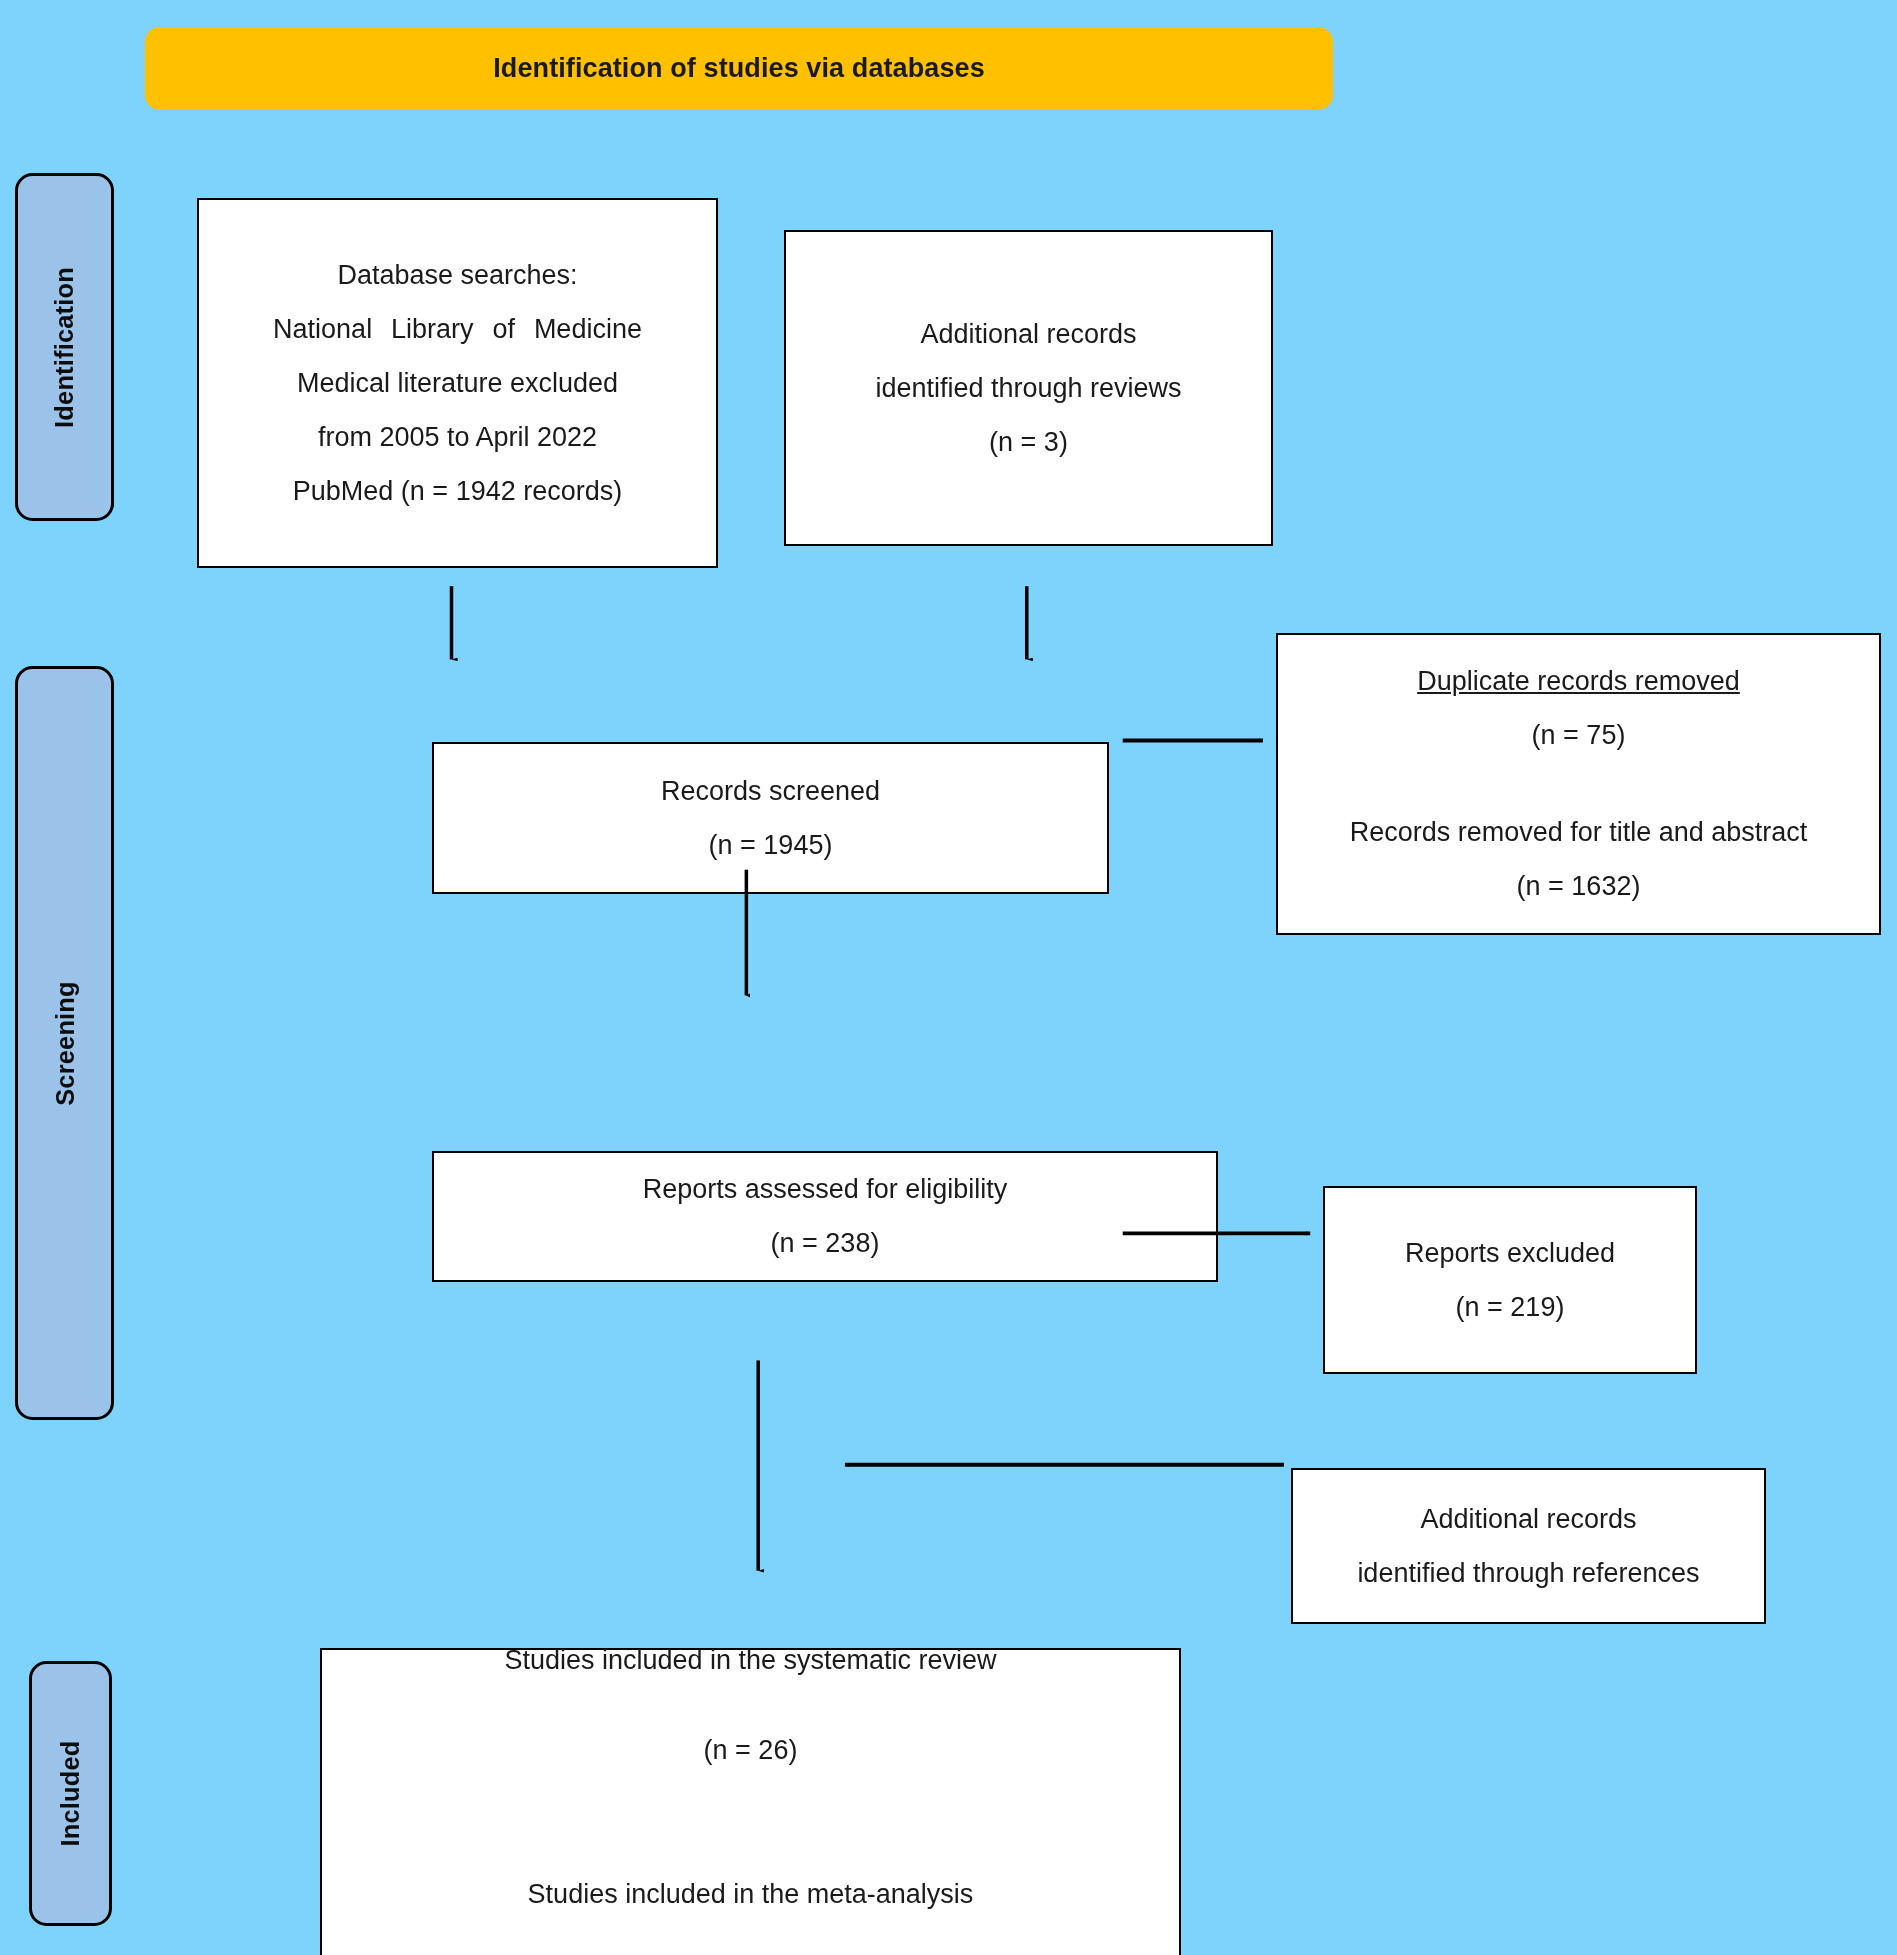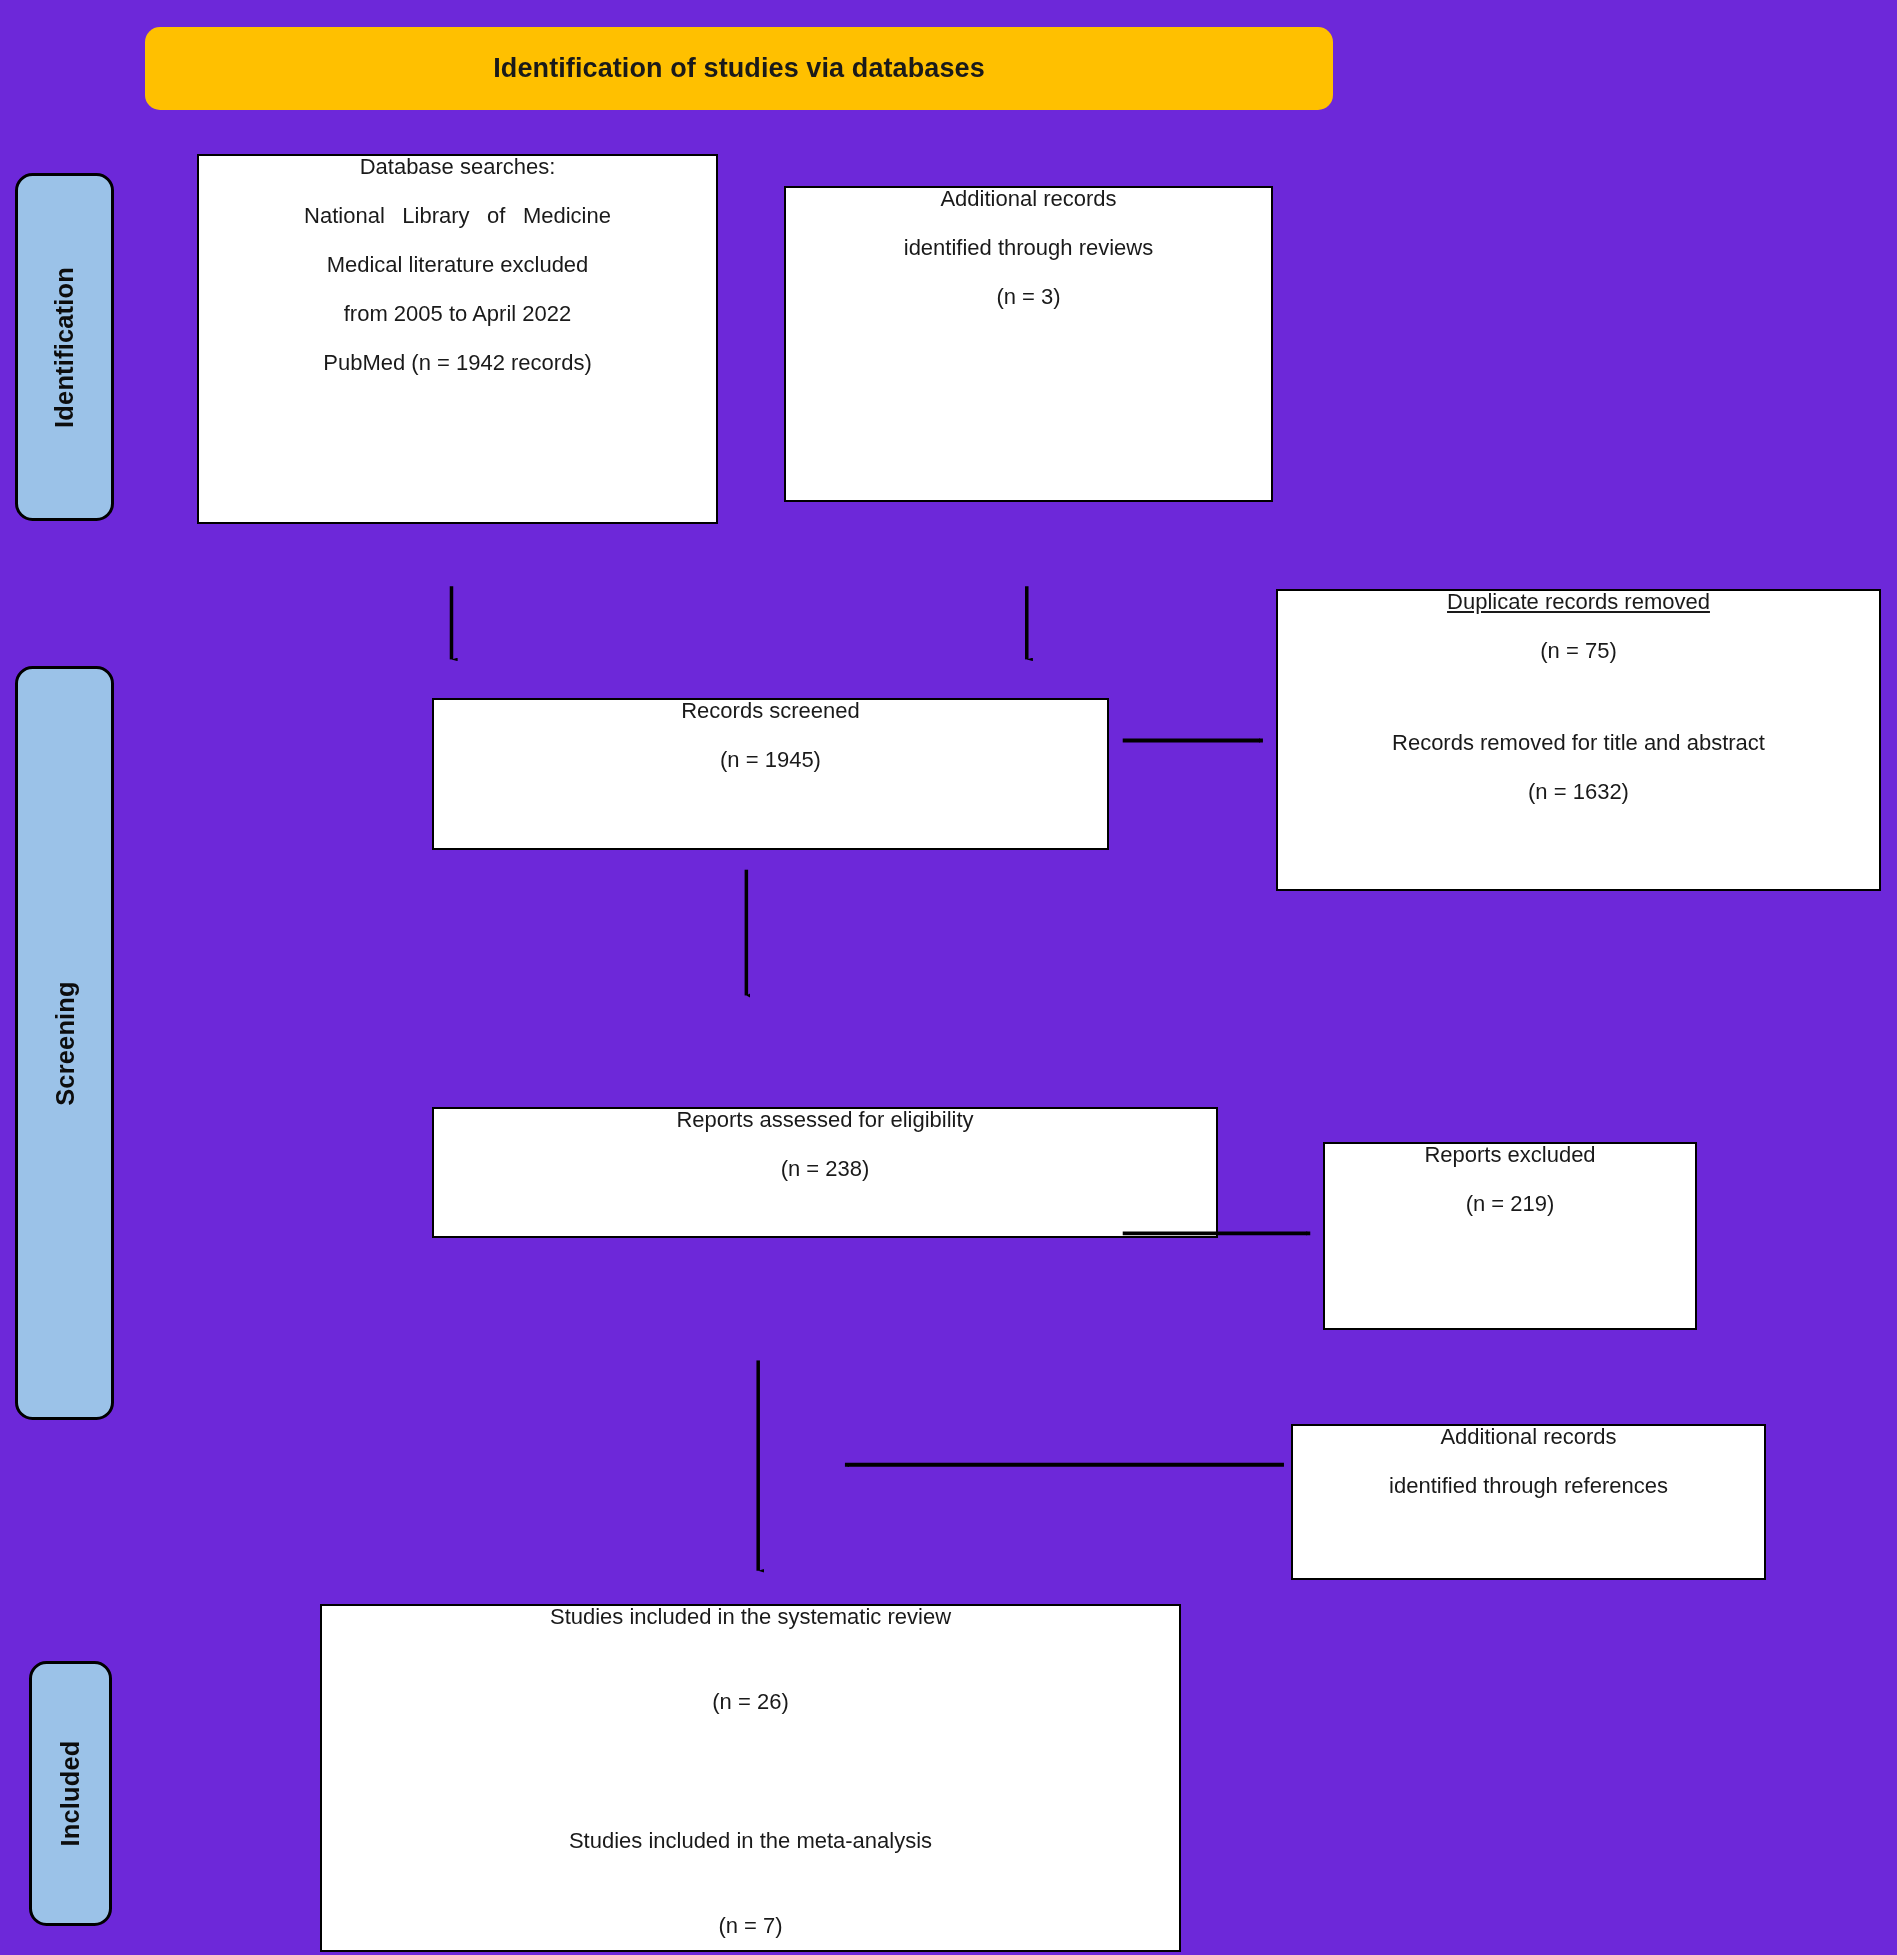--- a/index.html
+++ b/index.html
@@ -7,21 +7,21 @@
     padding: 0;
     background: #ffffff;
   }
   body {
     font-family: "Liberation Sans", sans-serif;
   }
   #canvas {
     position: relative;
     width: 1898px;
     height: 1955px;
-    background: #6d28d9;
+    background: #7dd3fc;
     overflow: hidden;
   }
 
   
   .abs { position: absolute; box-sizing: border-box; }
 
   
   .banner {
     background: #ffc000;
     border-radius: 15px;
@@ -52,25 +52,26 @@
     letter-spacing: 0.2px;
   }
 
   
   .flow-box {
     background: #ffffff;
     border: 2.6px solid #000000;
     display: flex;
     flex-direction: column;
     align-items: center;
-    justify-content: flex-start;
+    justify-content: center;
     text-align: center;
     color: #1a1a1a;
-    font-size: 22px;
+    font-size: 27px;
     line-height: 1.0;
+    margin-top: 44px;
   }
   .flow-line {
     display: block;
     white-space: nowrap;
   }
   .flow-line.justify {
     display: block;
     white-space: nowrap;
     word-spacing: 11.4px;
   }

